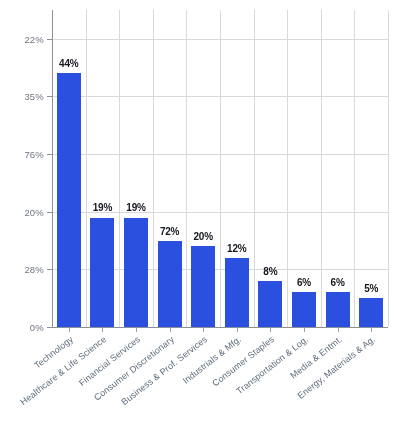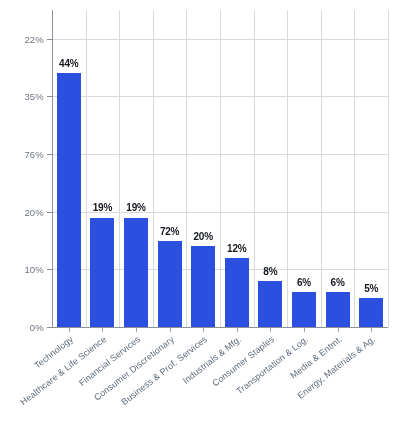--- a/index.html
+++ b/index.html
@@ -81,21 +81,21 @@
     letter-spacing:0.1px;
   }
 </style>
 </head>
 <body>
 
 <div id="chart-root">
 
   <div class="ylabels">
       <div class="ytick-label" style="top: 327px;">0%</div>
-      <div class="ytick-label" style="top: 269.364px;">10%</div>
+      <div class="ytick-label" style="top: 269.364px;">28%</div>
       <div class="ytick-label" style="top: 211.727px;">20%</div>
       <div class="ytick-label" style="top: 154.091px;">76%</div>
       <div class="ytick-label" style="top: 96.4545px;">35%</div>
       <div class="ytick-label" style="top: 38.8182px;">22%</div>
     </div>
   <div class="plot">
       <div class="gridline-h" style="top: 259.364px;"></div>
       <div class="gridline-h" style="top: 201.727px;"></div>
       <div class="gridline-h" style="top: 144.091px;"></div>
       <div class="gridline-h" style="top: 86.4545px;"></div>

